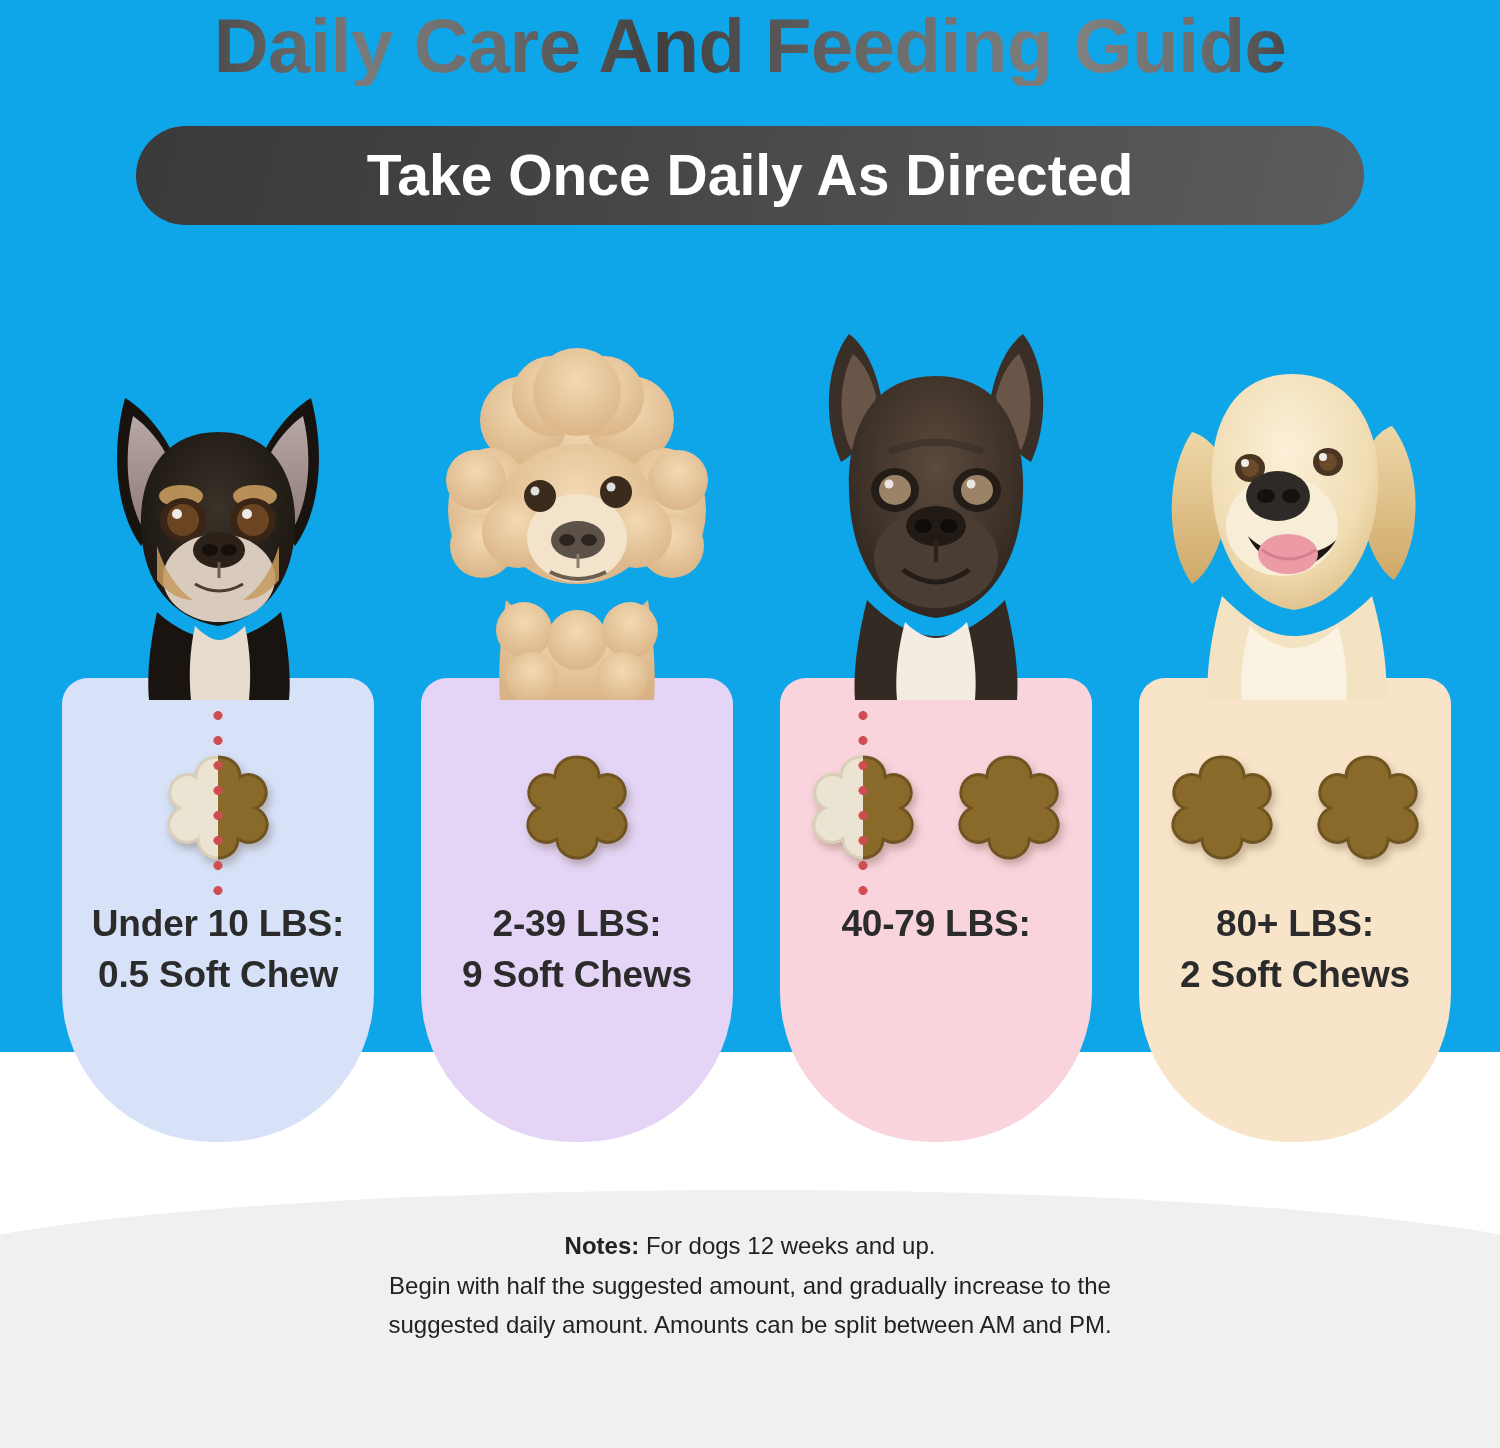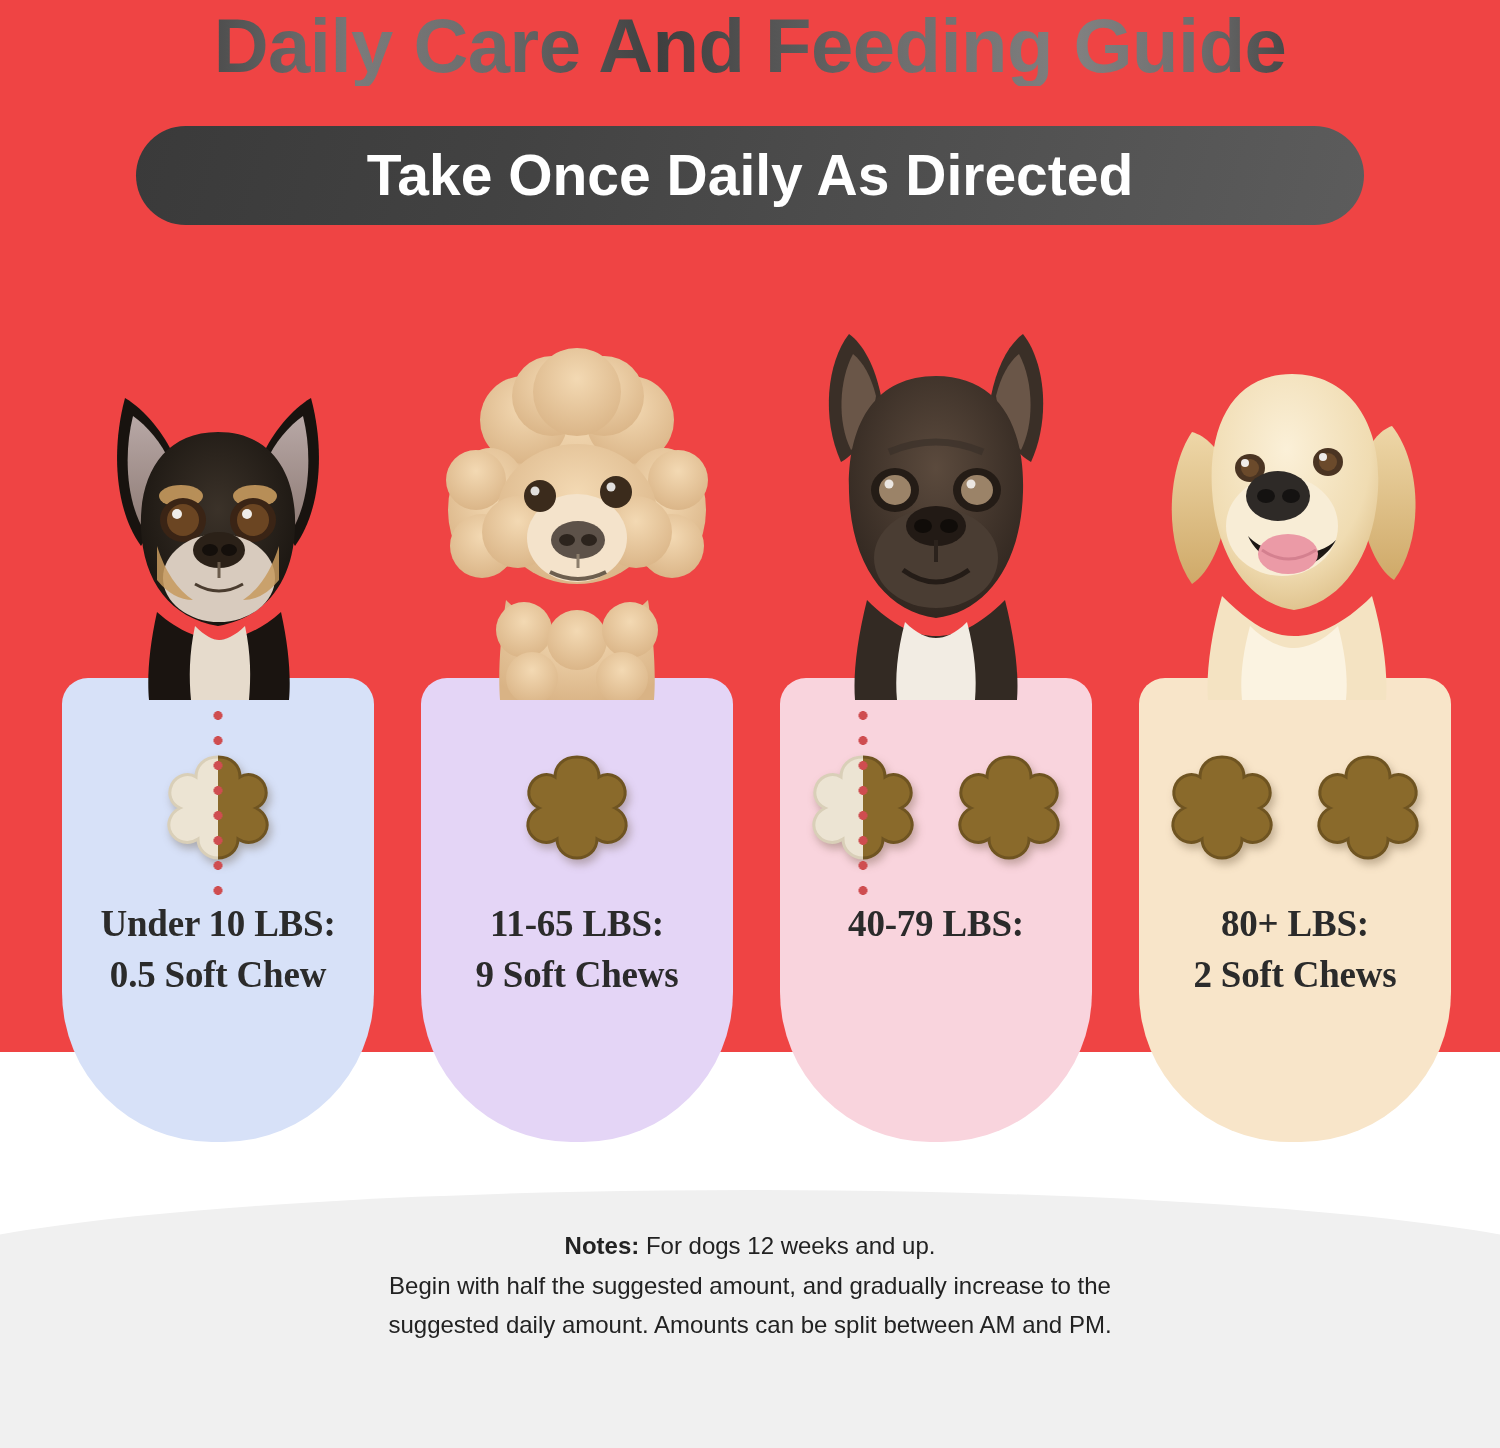--- a/index.html
+++ b/index.html
@@ -9,21 +9,21 @@
     height: 1448px;
     background: #ffffff;
     font-family: "Liberation Sans", sans-serif;
     overflow: hidden;
   }
 
   .page {
     position: relative;
     width: 1500px;
     height: 1052px;
-    background: #ef4444;
+    background: #0ea5e9;
   }
 
   
   .title {
     position: absolute;
     top: 6px;
     left: 0;
     width: 1500px;
     text-align: center;
     font-size: 76px;
@@ -68,21 +68,20 @@
     left: 0;
     width: 1500px;
     height: 860px;
   }
 
   .card {
     position: absolute;
     top: 0;
     width: 330px;
     height: 860px;
-    font-family: Liberation Serif, serif;
   }
   .card.c0 { left: 53px; }
   .card.c1 { left: 412px; }
   .card.c2 { left: 771px; }
   .card.c3 { left: 1130px; }
 
   
   .panel {
     position: absolute;
     left: 9px;
@@ -342,21 +341,21 @@
                   <path id="pawpath1" d="M60 12 C 46 12 38 21 38 32 C 30 27 19 30 14 39 C 9 49 13 59 22 63 C 12 68 8 79 13 88 C 19 98 31 100 40 94 C 40 105 49 113 60 113 C 71 113 80 105 80 94 C 89 100 101 98 107 88 C 112 79 108 68 98 63 C 107 59 111 49 106 39 C 101 30 90 27 82 32 C 82 21 74 12 60 12 Z"></path>
                 </defs>
               <use href="#pawpath1" fill="#8a6a2b"></use>
               <use href="#pawpath1" fill="none" stroke="#6f5421" stroke-width="3"></use>
             </svg>
           </div>
         </div>
       </div>
 
       <div class="labels">
-        <div class="label-line">11-65 LBS:</div>
+        <div class="label-line">2-39 LBS:</div>
         <div class="label-line">9 Soft Chews</div>
       </div>
     </div>
 
     <div class="card c2">
       <div class="panel" style="background: rgb(249, 212, 221);"></div>
 
       <div class="photo">
         <svg viewBox="0 0 330 400" width="330" height="400">
           <defs>

